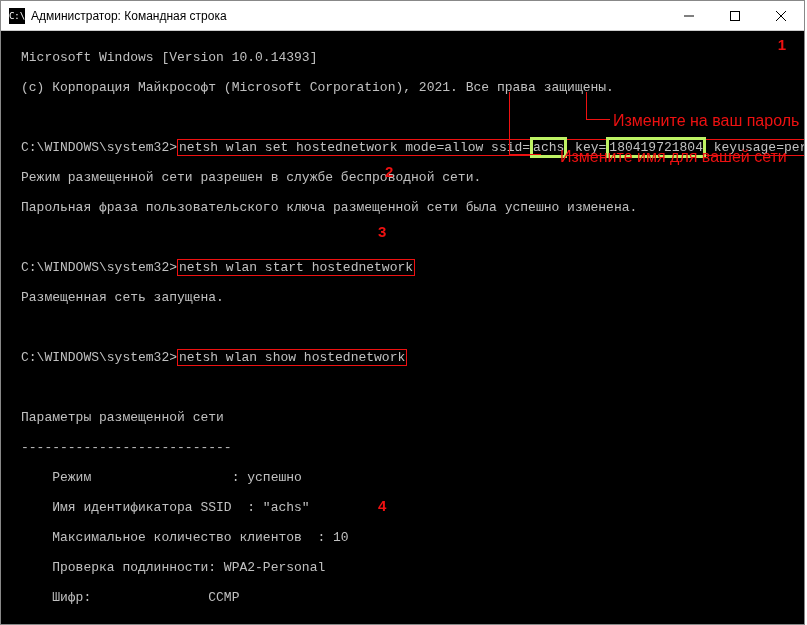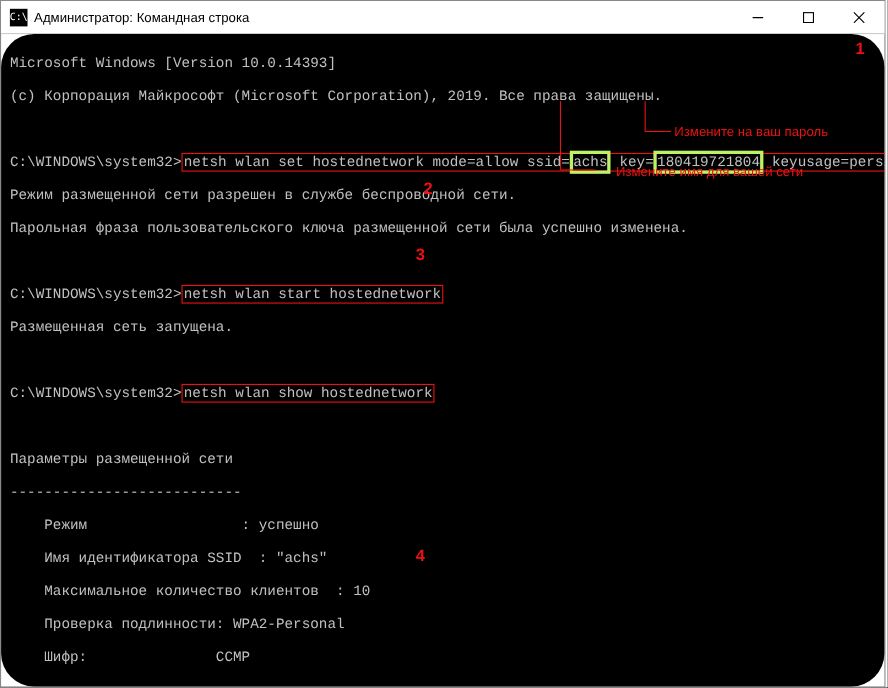--- a/index.html
+++ b/index.html
@@ -50,26 +50,25 @@
       align-items: center;
       justify-content: center;
       font-family: 'Segoe UI', sans-serif;
       color: #000;
     }
     .titlebar-btn svg { stroke: #000; stroke-width: 1; fill: none; }
     .terminal {
       flex: 1;
       background: #000;
       color: #c0c0c0;
-      padding: 4px 8px;
+      padding: 4px 20px;
       line-height: 15px;
       white-space: pre;
       overflow: hidden;
       position: relative;
-      border-radius: 30px;
     }
     .line { white-space: pre; }
     .red-box {
       border: 1px solid #e11;
       padding: 0 1px;
       display: inline;
     }
     .red-box-tight {
       border: 3px solid #bef264;
       display: inline;
@@ -77,21 +76,21 @@
     .annotation-num {
       position: absolute;
       color: #e11;
       font-weight: bold;
       font-size: 15px;
       font-family: Arial, sans-serif;
     }
     .annotation-text {
       position: absolute;
       color: #e11;
-      font-size: 12px;
+      font-size: 16px;
       font-family: Arial, sans-serif;
     }
     .red-line {
       position: absolute;
       background: #e11;
       height: 1px;
     }
     .red-line-v {
       position: absolute;
       background: #e11;
@@ -120,21 +119,21 @@
         <svg width="10" height="10">
             <line x1="0" y1="0" x2="10" y2="10"></line>
             <line x1="10" y1="0" x2="0" y2="10"></line>
           </svg>
       </div>
     </div>
   </div>
 
   <div class="terminal">
 <div class="line">Microsoft Windows [Version 10.0.14393]</div>
-<div class="line">(c) Корпорация Майкрософт (Microsoft Corporation), 2019. Все права защищены.</div>
+<div class="line">(c) Корпорация Майкрософт (Microsoft Corporation), 2021. Все права защищены.</div>
 <div class="line"> </div>
 <div class="line"><span>C:\WINDOWS\system32&gt;</span><span class="red-box"><span>netsh wlan set hostednetwork mode=allow ssid=</span><span class="red-box-tight">achs</span><span> key=</span><span class="red-box-tight">180419721804</span><span> keyusage=persistent</span></span></div>
 <div class="line">Режим размещенной сети разрешен в службе беспроводной сети.</div>
 <div class="line">Парольная фраза пользовательского ключа размещенной сети была успешно изменена.</div>
 <div class="line"> </div>
 <div class="line"><span>C:\WINDOWS\system32&gt;</span><span class="red-box">netsh wlan start hostednetwork</span></div>
 <div class="line">Размещенная сеть запущена.</div>
 <div class="line"> </div>
 <div class="line"><span>C:\WINDOWS\system32&gt;</span><span class="red-box">netsh wlan show hostednetwork</span></div>
 <div class="line"> </div>

